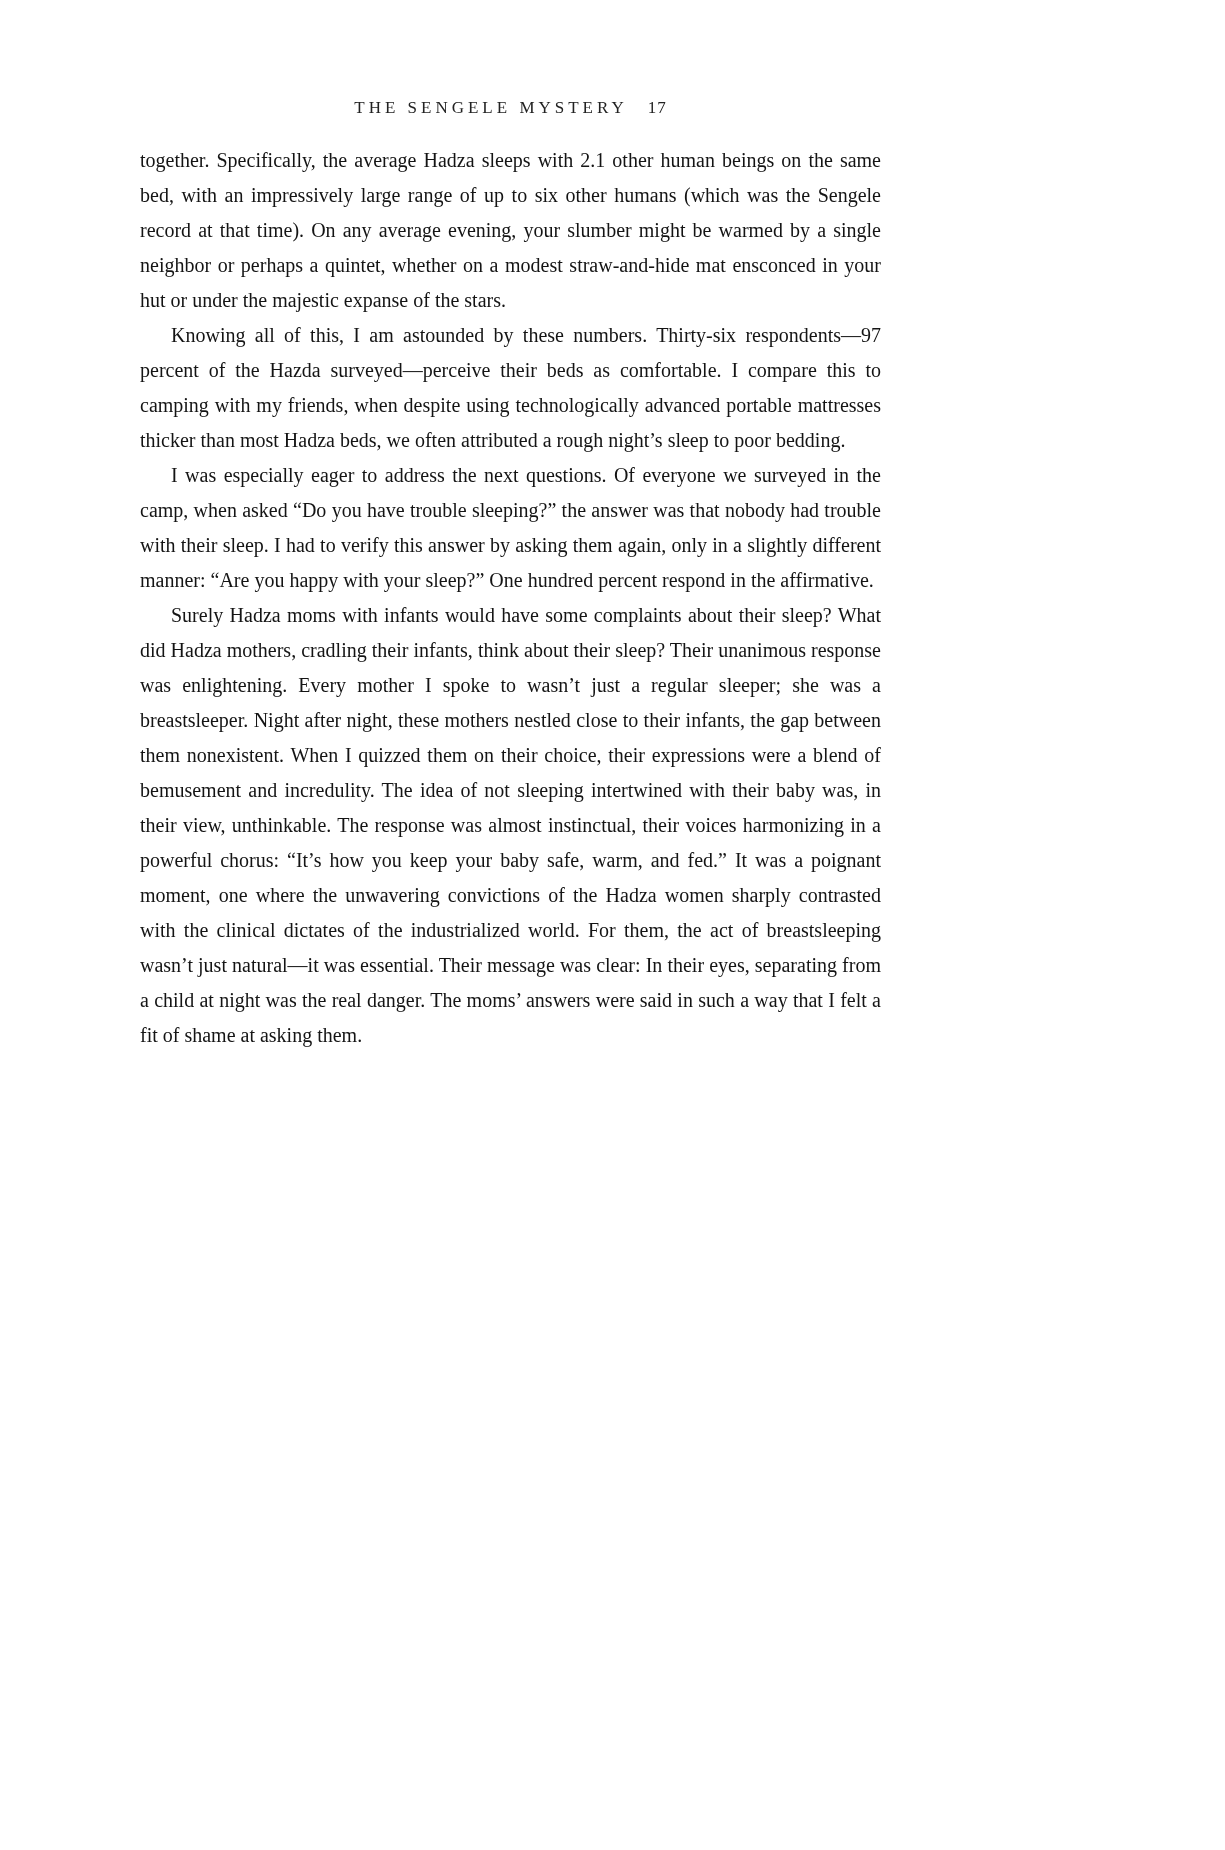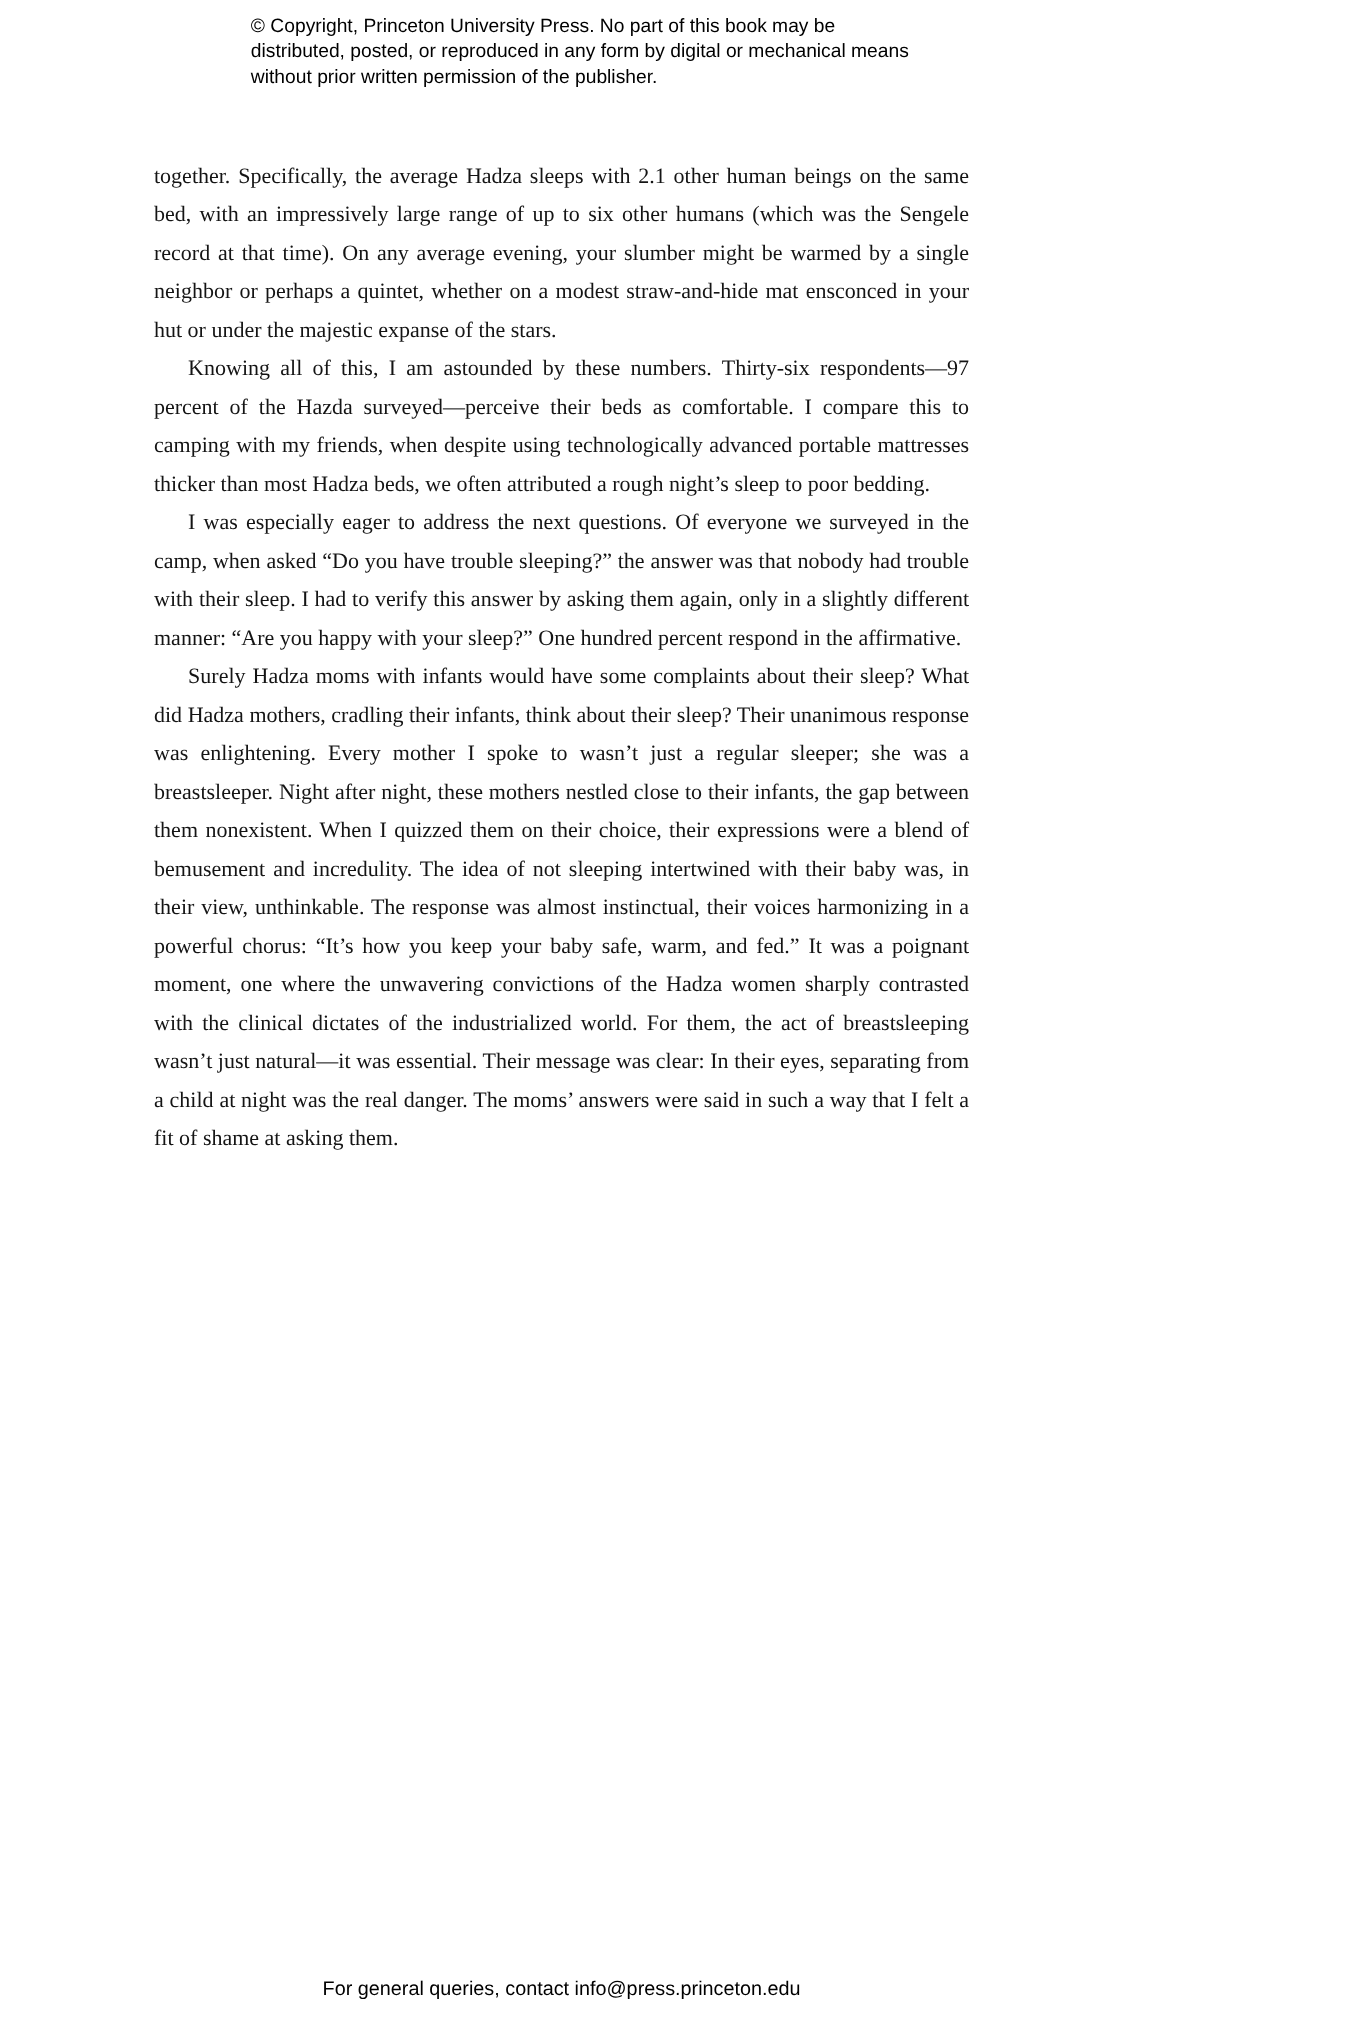--- a/index.html
+++ b/index.html
@@ -67,25 +67,26 @@
     font-family: "Liberation Sans", sans-serif;
     font-size: 18px;
     color: #000000;
   }
 </style>
 </head>
 <body>
 
 <div class="page">
 
-  <div class="copyright">© Copyright, Princeton University Press. No part of this book may be distributed, posted, or reproduced in any form by digital or mechanical means without prior written permission of the publisher.</div>
 
+  <div class="running-header">
+    <span>THE SENGELE MYSTERY</span><span class="pagenum">17</span>
+  </div>
 
   <div class="body-text">
     <p class="no-indent">together. Specifically, the average Hadza sleeps with 2.1 other human beings on the same bed, with an impressively large range of up to six other humans (which was the Sengele record at that time). On any average evening, your slumber might be warmed by a single neighbor or perhaps a quintet, whether on a modest straw-and-hide mat ensconced in your hut or under the majestic expanse of the stars.</p>
     <p>Knowing all of this, I am astounded by these numbers. Thirty-six respondents—97 percent of the Hazda surveyed—perceive their beds as comfortable. I compare this to camping with my friends, when despite using technologically advanced portable mattresses thicker than most Hadza beds, we often attributed a rough night’s sleep to poor bedding.</p>
     <p>I was especially eager to address the next questions. Of everyone we surveyed in the camp, when asked “Do you have trouble sleeping?” the answer was that nobody had trouble with their sleep. I had to verify this answer by asking them again, only in a slightly different manner: “Are you happy with your sleep?” One hundred percent respond in the affirmative.</p>
     <p>Surely Hadza moms with infants would have some complaints about their sleep? What did Hadza mothers, cradling their infants, think about their sleep? Their unanimous response was enlightening. Every mother I spoke to wasn’t just a regular sleeper; she was a breastsleeper. Night after night, these mothers nestled close to their infants, the gap between them nonexistent. When I quizzed them on their choice, their expressions were a blend of bemusement and incredulity. The idea of not sleeping intertwined with their baby was, in their view, unthinkable. The response was almost instinctual, their voices harmonizing in a powerful chorus: “It’s how you keep your baby safe, warm, and fed.” It was a poignant moment, one where the unwavering convictions of the Hadza women sharply contrasted with the clinical dictates of the industrialized world. For them, the act of breastsleeping wasn’t just natural—it was essential. Their message was clear: In their eyes, separating from a child at night was the real danger. The moms’ answers were said in such a way that I felt a fit of shame at asking them.</p>
   </div>
 
-  <div class="page-footer">For general queries, contact info@press.princeton.edu</div>
 
 </div>
 
 </body></html>

